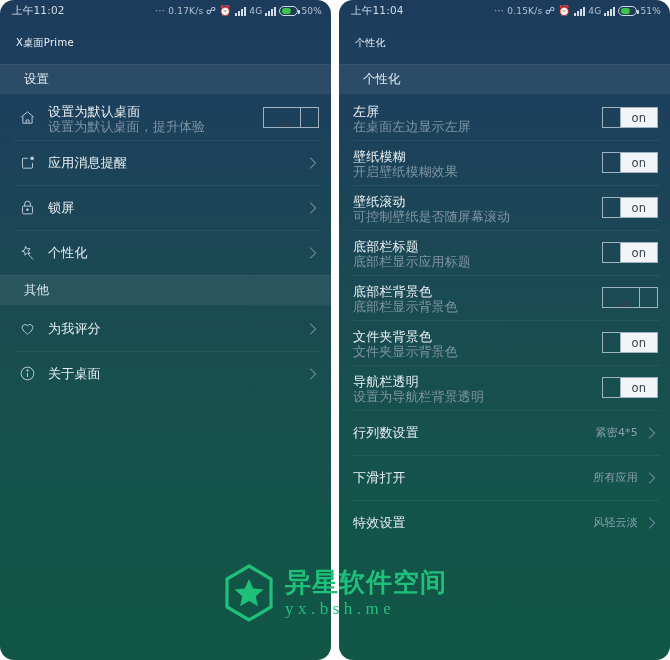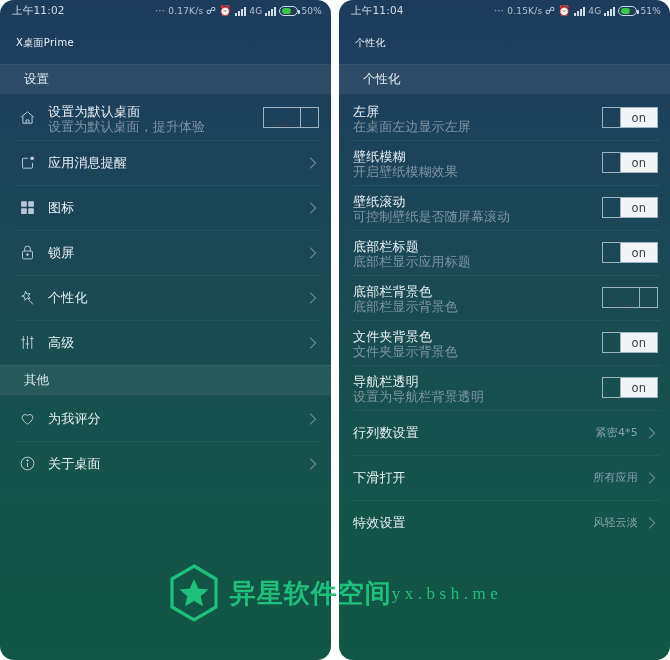--- a/index.html
+++ b/index.html
@@ -190,21 +190,21 @@
     left: 0; right: 0;
     bottom: 38px;
     display: flex;
     align-items: center;
     justify-content: center;
     gap: 10px;
     pointer-events: none;
     z-index: 5;
   }
   .wm-hex { width: 52px; height: 58px; }
-  .wm-text { display: flex; flex-direction: row; line-height: 1; }
+  .wm-text { display: flex; flex-direction: column; line-height: 1; }
   .wm-cn {
     font-size: 26px;
     color: #1fc07a;
     letter-spacing: 1px;
     font-weight: bold;
   }
   .wm-url {
     font-size: 17px;
     color: #1fc07a;
     letter-spacing: 4.5px;
@@ -281,39 +281,20 @@
         <span class="title">应用消息提醒</span>
       </span>
       <span class="spacer"></span>
       <span class="chev">
         <svg width="11" height="14" viewBox="0 0 12 18" fill="none" stroke="currentColor" stroke-width="1.4">
             <path d="M3 2l7 7-7 7"></path>
           </svg>
       </span>
     </div>
 
-    <div class="row">
-      <span class="ricon">
-        <svg width="17" height="17" viewBox="0 0 24 24" fill="currentColor">
-          <rect x="3" y="3" width="8" height="8" rx="1"></rect>
-            <rect x="13" y="3" width="8" height="8" rx="1"></rect>
-          <rect x="3" y="13" width="8" height="8" rx="1"></rect>
-            <rect x="13" y="13" width="8" height="8" rx="1"></rect>
-        </svg>
-      </span>
-      <span class="texts">
-        <span class="title">图标</span>
-      </span>
-      <span class="spacer"></span>
-      <span class="chev">
-        <svg width="11" height="14" viewBox="0 0 12 18" fill="none" stroke="currentColor" stroke-width="1.4">
-            <path d="M3 2l7 7-7 7"></path>
-          </svg>
-      </span>
-    </div>
 
     <div class="row">
       <span class="ricon">
         <svg width="17" height="17" viewBox="0 0 24 24" fill="none" stroke="currentColor" stroke-width="1.4">
           <rect x="5" y="10" width="14" height="11" rx="1.5"></rect>
             <path d="M8 10V7a4 4 0 0 1 8 0v3"></path>
             <circle cx="12" cy="15" r="1.2" fill="currentColor"></circle>
         </svg>
       </span>
       <span class="texts">
@@ -338,37 +319,20 @@
         <span class="title">个性化</span>
       </span>
       <span class="spacer"></span>
       <span class="chev">
         <svg width="11" height="14" viewBox="0 0 12 18" fill="none" stroke="currentColor" stroke-width="1.4">
             <path d="M3 2l7 7-7 7"></path>
           </svg>
       </span>
     </div>
 
-    <div class="row">
-      <span class="ricon">
-        <svg width="17" height="17" viewBox="0 0 24 24" fill="none" stroke="currentColor" stroke-width="1.4">
-          <path d="M6 3v18M12 3v18M18 3v18"></path>
-            <path d="M3.5 8h5M9.5 14h5M15.5 6.5h5"></path>
-        </svg>
-      </span>
-      <span class="texts">
-        <span class="title">高级</span>
-      </span>
-      <span class="spacer"></span>
-      <span class="chev">
-        <svg width="11" height="14" viewBox="0 0 12 18" fill="none" stroke="currentColor" stroke-width="1.4">
-            <path d="M3 2l7 7-7 7"></path>
-          </svg>
-      </span>
-    </div>
 
     <div class="section">其他</div>
 
     <div class="row">
       <span class="ricon">
         <svg width="17" height="17" viewBox="0 0 24 24" fill="none" stroke="currentColor" stroke-width="1.4">
           <path d="M12 20s-7.5-4.7-7.5-9.5A4.2 4.2 0 0 1 12 8a4.2 4.2 0 0 1 7.5 2.5C19.5 15.3 12 20 12 20z"></path>
         </svg>
       </span>
       <span class="texts">

